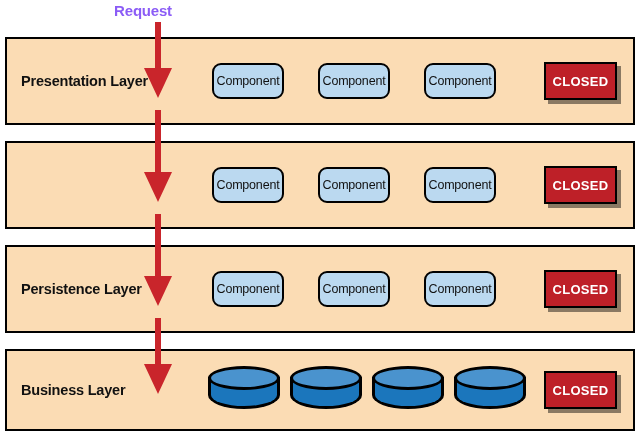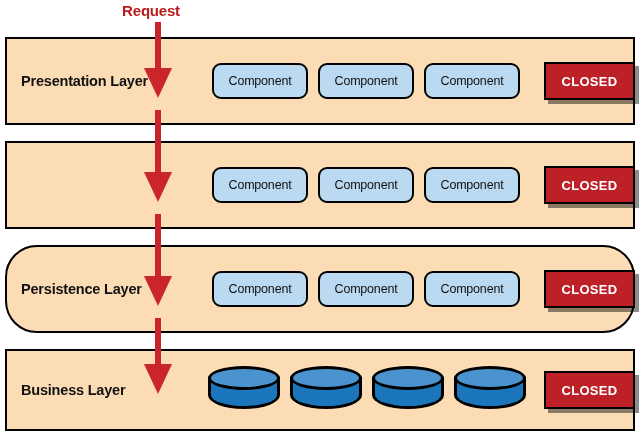--- a/index.html
+++ b/index.html
@@ -12,27 +12,27 @@
     width: 640px;
     height: 436px;
     background: #ffffff;
     font-family: "Liberation Sans", sans-serif;
     overflow: hidden;
   }
 
   
   .request-label {
     position: absolute;
-    left: 96px;
+    left: 88px;
     top: 2px;
     width: 110px;
     text-align: center;
     font-size: 15px;
     font-weight: 700;
-    color: #b91c1c;
+    color: #8b5cf6;
     letter-spacing: -0.2px;
     white-space: nowrap;
   }
 
   
   #arrow-layer {
     position: absolute;
     left: 0;
     top: 0;
     width: 640px;
@@ -60,42 +60,42 @@
     color: #111111;
     letter-spacing: -0.2px;
     white-space: nowrap;
   }
 
   
   .component {
     position: absolute;
     top: 50%;
     transform: translateY(-50%);
-    width: 96px;
+    width: 72px;
     height: 36px;
     box-sizing: border-box;
     background: #bbd9f0;
     border: 2.5px solid #000000;
     border-radius: 9px;
     display: flex;
     align-items: center;
     justify-content: center;
     font-size: 12.5px;
     font-weight: 400;
     color: #111111;
     letter-spacing: -0.2px;
   }
 
   
   .closed-badge {
     position: absolute;
     top: 50%;
     transform: translateY(-50%);
     left: 537px;
-    width: 91px;
+    width: 73px;
     height: 38px;
     box-sizing: border-box;
     background: #be2028;
     border: 2.5px solid #000000;
     box-shadow: 4px 4px 0 rgba(0,0,0,0.45);
     display: flex;
     align-items: center;
     justify-content: center;
     font-size: 13px;
     font-weight: 700;
@@ -171,21 +171,21 @@
     </div>
     <div class="component" style="left:417px;">
       <span>Component</span>
     </div>
 
     <div class="closed-badge">
       <span>CLOSED</span>
     </div>
   </div>
 
-  <div class="layer" id="layer-2" style="top:245px; height:88px;border-radius:32px;">
+  <div class="layer" id="layer-2" style="top:245px; height:88px;">
     <div class="layer-title">Persistence Layer</div>
 
     <div class="component" style="left:205px;">
       <span>Component</span>
     </div>
     <div class="component" style="left:311px;">
       <span>Component</span>
     </div>
     <div class="component" style="left:417px;">
       <span>Component</span>

